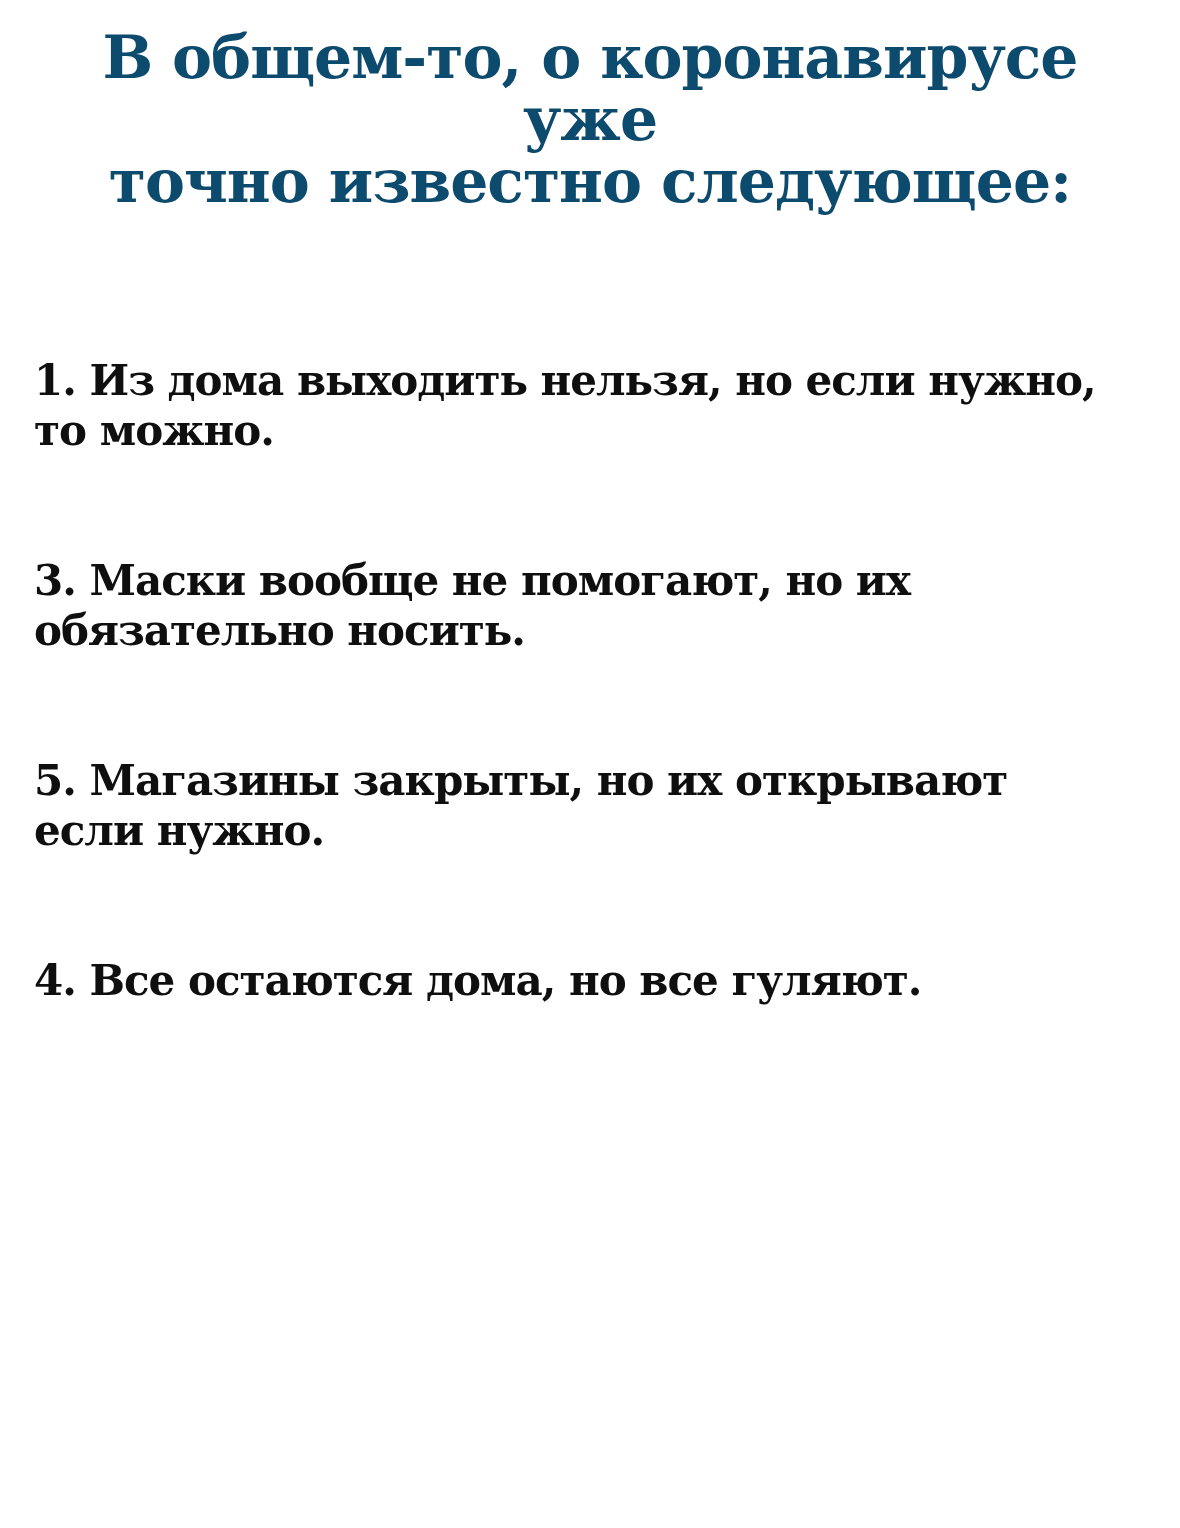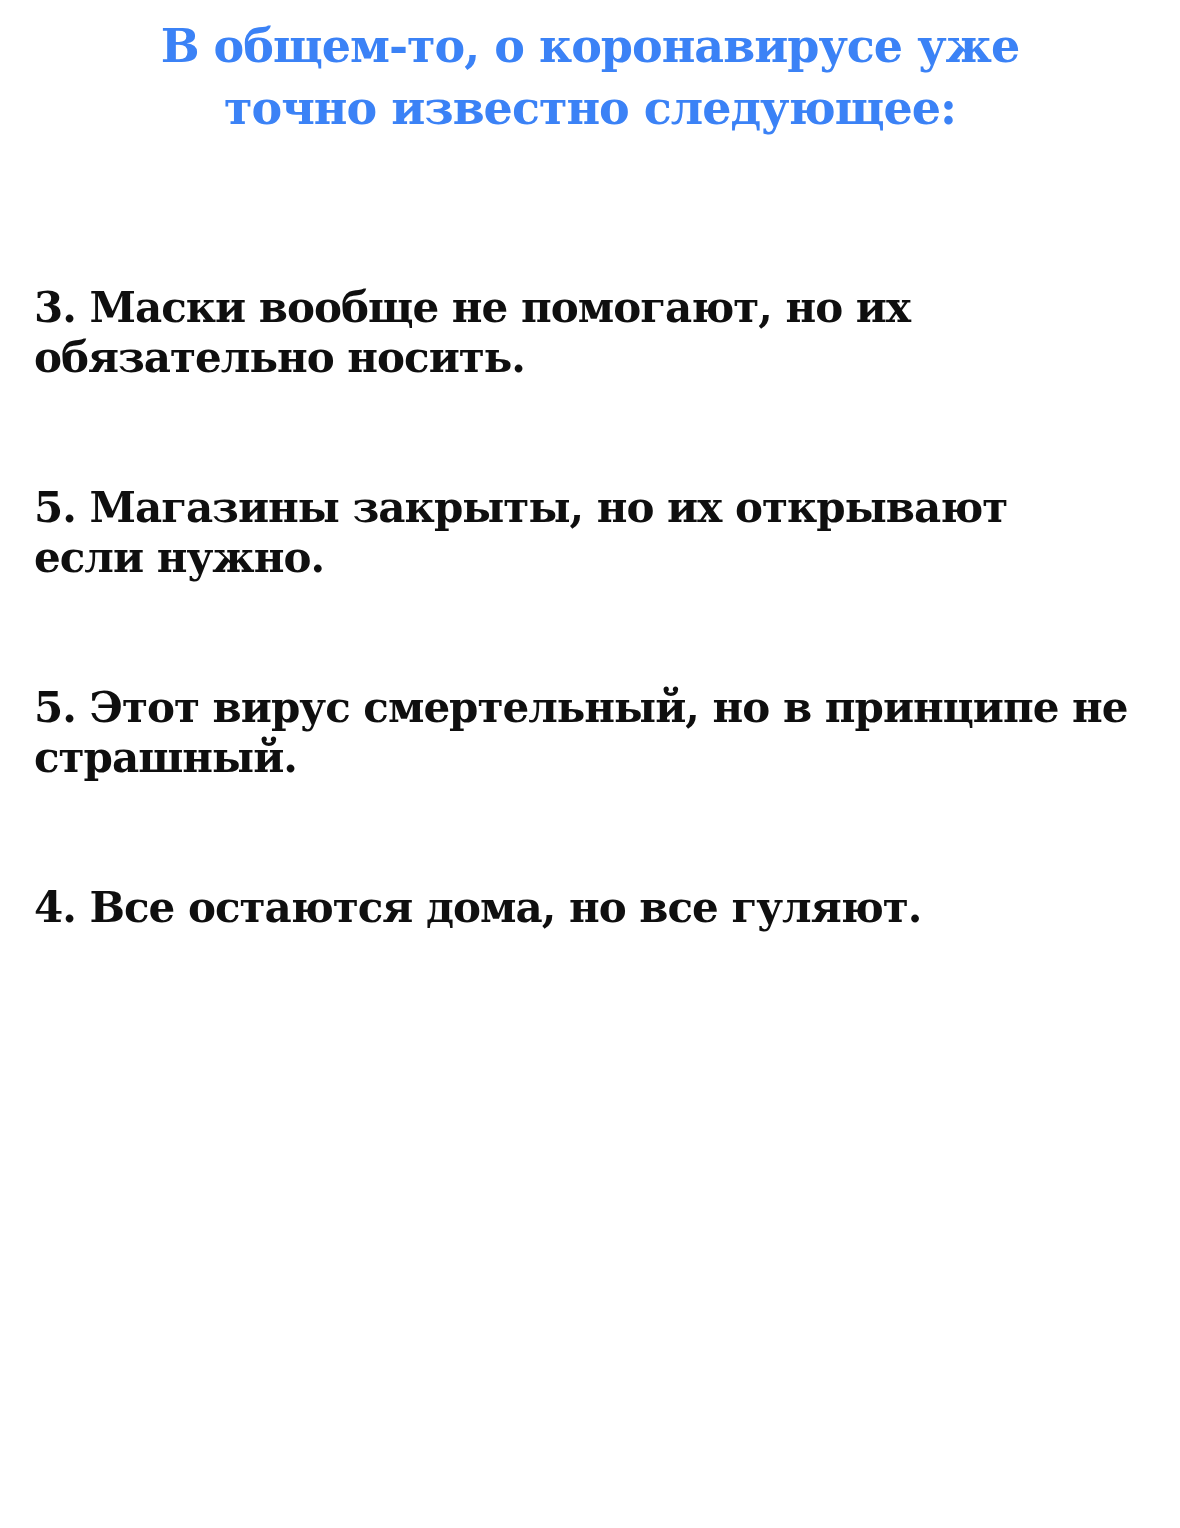--- a/index.html
+++ b/index.html
@@ -14,24 +14,24 @@
     font-family: "DejaVu Serif", serif;
     font-weight: bold;
   }
   .page {
     width: 1180px;
     height: 1528px;
     box-sizing: border-box;
     padding-top: 14px;
   }
   .title {
-    margin: 1px 30px;
+    margin: 12px 30px;
     text-align: center;
-    color: #3b82f6;
-    font-size: 46px;
+    color: #0c4a6e;
+    font-size: 60px;
     line-height: 62px;
     font-weight: bold;
     letter-spacing: -1px;
     white-space: pre-line;
   }
   .list {
     margin-top: 44px;
     padding: 0 20px 0 34px;
     color: #0f0f0f;
     font-size: 42px;
@@ -45,26 +45,26 @@
   }
 </style>
 </head>
 <body>
 
 <div class="page">
   <h1 class="title">В общем-то, о коронавирусе уже
 точно известно следующее:</h1>
 
   <div class="list">
+    <div class="item">1. Из дома выходить нельзя, но если нужно,
+то можно.</div>
     <div class="item">3. Маски вообще не помогают, но их
 обязательно носить.</div>
     <div class="item">5. Магазины закрыты, но их открывают
 если нужно.</div>
-    <div class="item">5. Этот вирус смертельный, но в принципе не
-страшный.</div>
     <div class="item">4. Все остаются дома, но все гуляют.</div>
     
     
     
     
     
     
   </div>
 </div>
 

